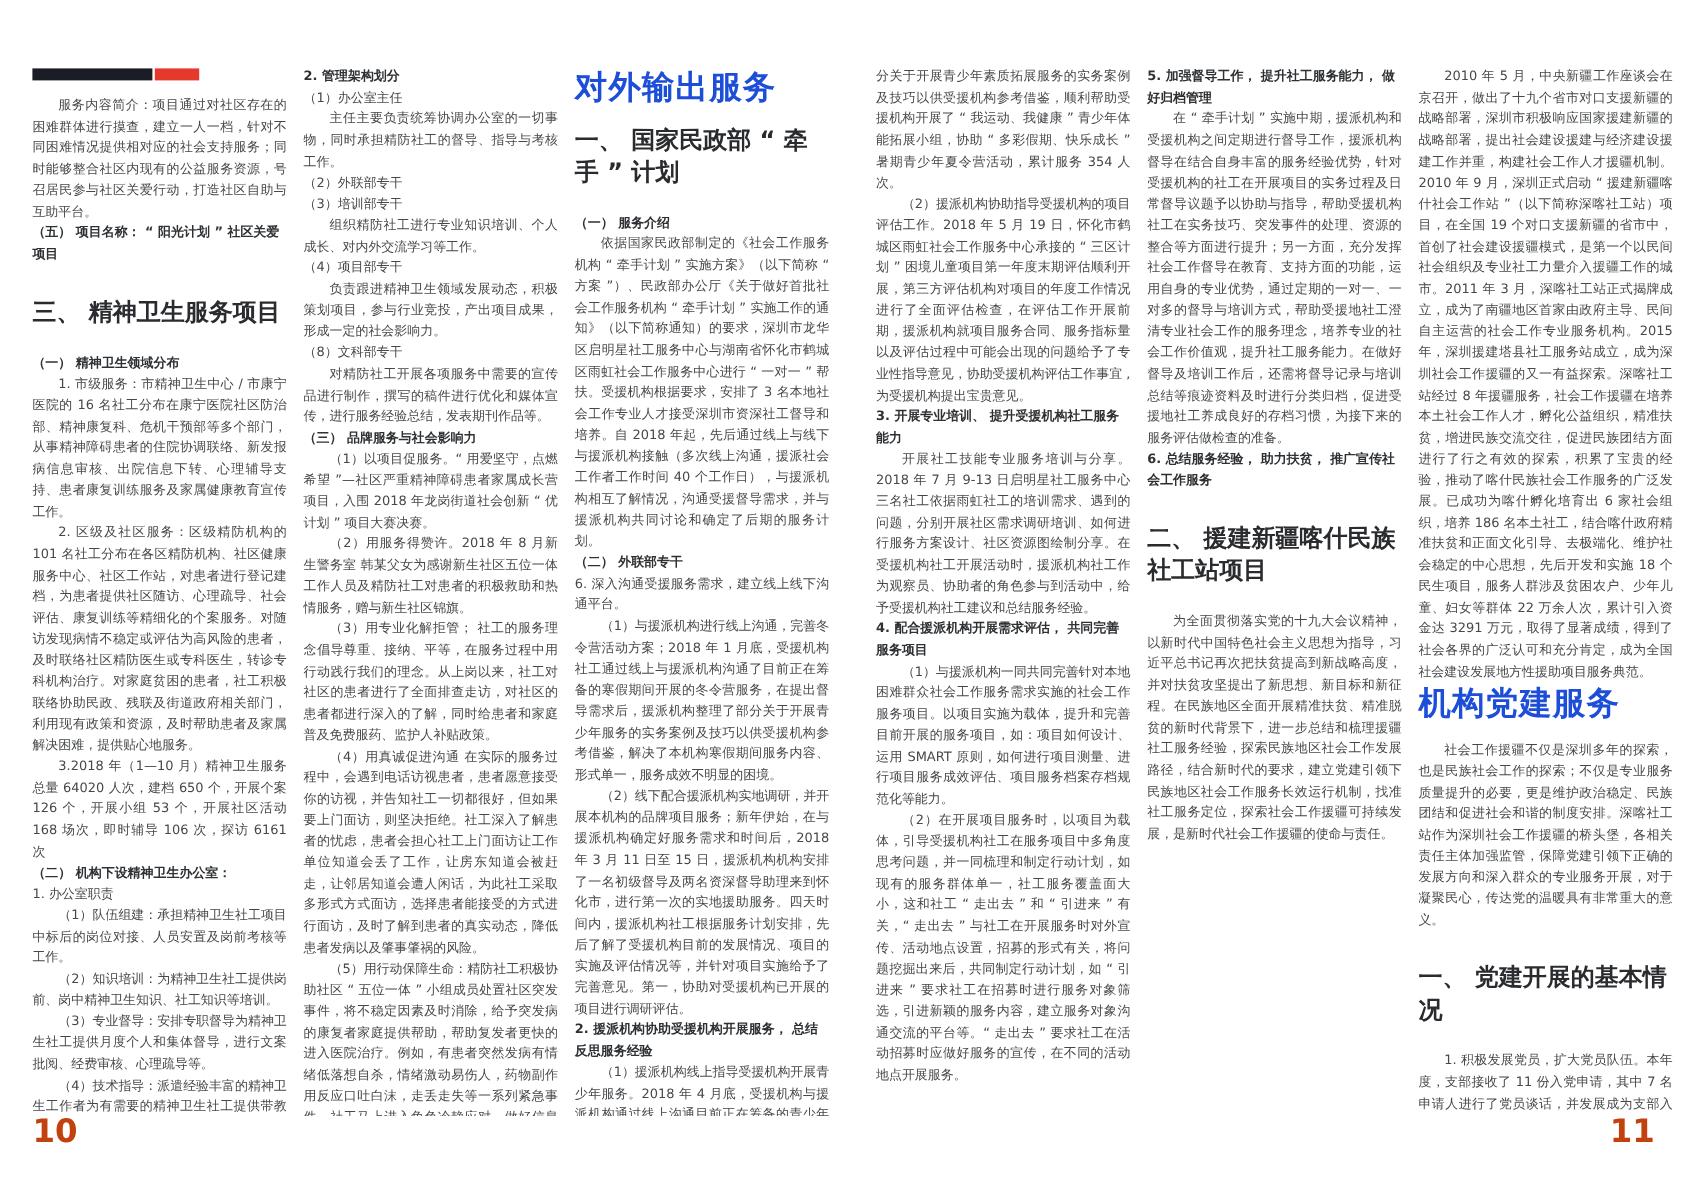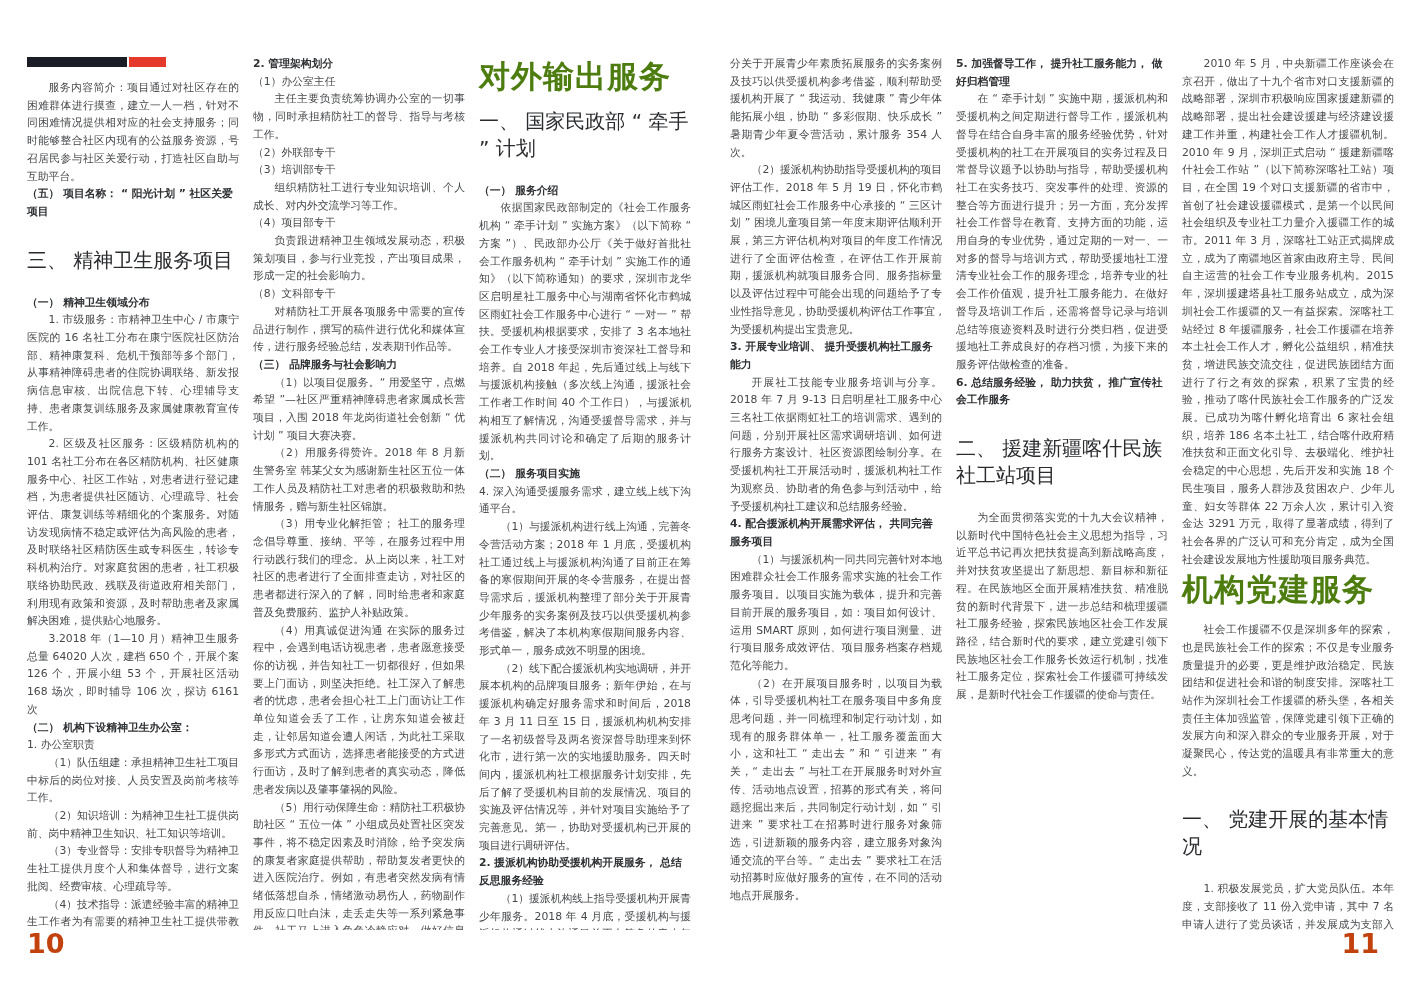--- a/index.html
+++ b/index.html
@@ -31,26 +31,26 @@
     font-size: 10.8px;
     line-height: 1.64;
     color: #45484b;
     text-align: justify;
   }
   .p  { text-indent: 2em; }
   .pf { text-indent: 0; }
   .pc { text-indent: 0; } 
   .h3 { font-weight: bold; color: #2e3134; text-align: left; }
   .h2 {
-    font-size: 20px; font-weight: 400; color: #292b2e;
+    font-size: 20px; font-weight: 700; color: #292b2e;
     line-height: 1.35; margin: 26px 0 20px; text-align: left;
     text-indent: 0;
   }
   .h1 {
-    font-size: 31px; font-weight: 900; color: #4d7c0f;
+    font-size: 27px; font-weight: 900; color: #1d4ed8;
     line-height: 1.25; margin: 2px 0 12px; text-align: left;
     letter-spacing: 1px; text-indent: 0;
   }
   .h1 + .h2 { margin-top: 10px; }
   .h2 + .h3 { margin-top: 12px; }
   .marks { display: flex; align-items: center; margin: 2px 0 12px; }
   .bar-black { width: 100px; height: 10px; background: #1a1d26; display: inline-block; }
   .bar-red   { width: 37px;  height: 10px; background: #e5392c; display: inline-block; margin-left: 2px; }
   .page-number {
     position: absolute;
@@ -104,22 +104,22 @@
           <div class="blk p">（2）用服务得赞许。2018 年 8 月新生警务室 韩某父女为感谢新生社区五位一体工作人员及精防社工对患者的积极救助和热情服务，赠与新生社区锦旗。</div>
           <div class="blk p">（3）用专业化解拒管；  社工的服务理念倡导尊重、接纳、平等，在服务过程中用行动践行我们的理念。从上岗以来，社工对社区的患者进行了全面排查走访，对社区的患者都进行深入的了解，同时给患者和家庭普及免费服药、监护人补贴政策。</div>
           <div class="blk p">（4）用真诚促进沟通 在实际的服务过程中，会遇到电话访视患者，患者愿意接受你的访视，并告知社工一切都很好，但如果要上门面访，则坚决拒绝。社工深入了解患者的忧虑，患者会担心社工上门面访让工作单位知道会丢了工作，让房东知道会被赶走，让邻居知道会遭人闲话，为此社工采取多形式方式面访，选择患者能接受的方式进行面访，及时了解到患者的真实动态，降低患者发病以及肇事肇祸的风险。</div>
           <div class="blk p">（5）用行动保障生命：精防社工积极协助社区 “ 五位一体 ” 小组成员处置社区突发事件，将不稳定因素及时消除，给予突发病的康复者家庭提供帮助，帮助复发者更快的进入医院治疗。例如，有患者突然发病有情绪低落想自杀，情绪激动易伤人，药物副作用反应口吐白沫，走丢走失等一系列紧急事件。社工马上进入角色冷静应对，做好信息的交换和应急处置。</div>
         </div>
         <div class="col">
           <div class="blk h1">对外输出服务</div>
           <div class="blk h2">一、 国家民政部 “ 牵手 ” 计划</div>
           <div class="blk h3">（一） 服务介绍</div>
           <div class="blk p">依据国家民政部制定的《社会工作服务机构 “ 牵手计划 ” 实施方案》（以下简称 “ 方案 ”）、民政部办公厅《关于做好首批社会工作服务机构 “ 牵手计划 ” 实施工作的通知》（以下简称通知）的要求，深圳市龙华区启明星社工服务中心与湖南省怀化市鹤城区雨虹社会工作服务中心进行 “ 一对一 ” 帮扶。受援机构根据要求，安排了 3 名本地社会工作专业人才接受深圳市资深社工督导和培养。自 2018 年起，先后通过线上与线下与援派机构接触（多次线上沟通，援派社会工作者工作时间 40 个工作日），与援派机构相互了解情况，沟通受援督导需求，并与援派机构共同讨论和确定了后期的服务计划。</div>
-          <div class="blk h3">（二） 服务项目实施</div>
-          <div class="blk pf">4. 深入沟通受援服务需求，建立线上线下沟通平台。</div>
+          <div class="blk h3">（二） 外联部专干</div>
+          <div class="blk pf">6. 深入沟通受援服务需求，建立线上线下沟通平台。</div>
           <div class="blk p">（1）与援派机构进行线上沟通，完善冬令营活动方案；2018 年 1 月底，受援机构社工通过线上与援派机构沟通了目前正在筹备的寒假期间开展的冬令营服务，在提出督导需求后，援派机构整理了部分关于开展青少年服务的实务案例及技巧以供受援机构参考借鉴，解决了本机构寒假期间服务内容、形式单一，服务成效不明显的困境。</div>
           <div class="blk p">（2）线下配合援派机构实地调研，并开展本机构的品牌项目服务；新年伊始，在与援派机构确定好服务需求和时间后，2018 年 3 月 11 日至 15 日，援派机构机构安排了一名初级督导及两名资深督导助理来到怀化市，进行第一次的实地援助服务。四天时间内，援派机构社工根据服务计划安排，先后了解了受援机构目前的发展情况、项目的实施及评估情况等，并针对项目实施给予了完善意见。第一，协助对受援机构已开展的项目进行调研评估。</div>
           <div class="blk h3">2. 援派机构协助受援机构开展服务， 总结反思服务经验</div>
           <div class="blk p">（1）援派机构线上指导受援机构开展青少年服务。2018 年 4 月底，受援机构与援派机构通过线上沟通目前正在筹备的青少年素质拓展类服务，并表达了督导需求，援派机构负责督导整理了部</div>
         </div>
       </div>
     <div class="page-number left">10</div>
   </div>
   <div class="page">
     <div class="page-cols">

